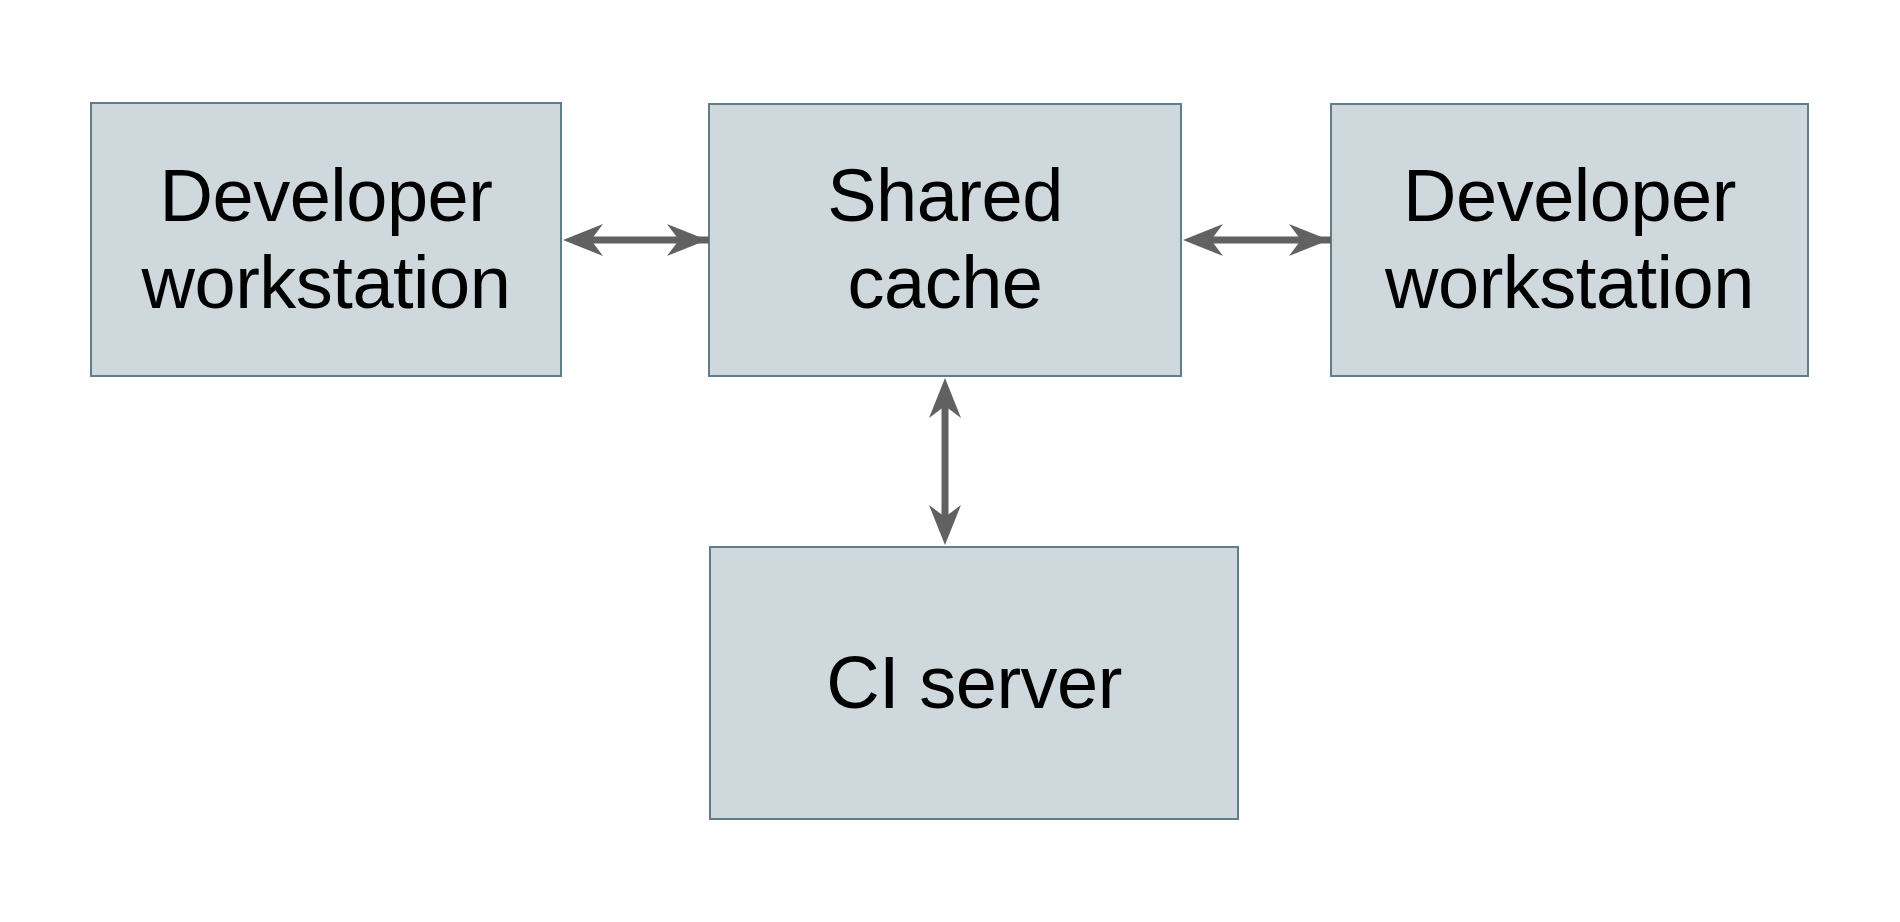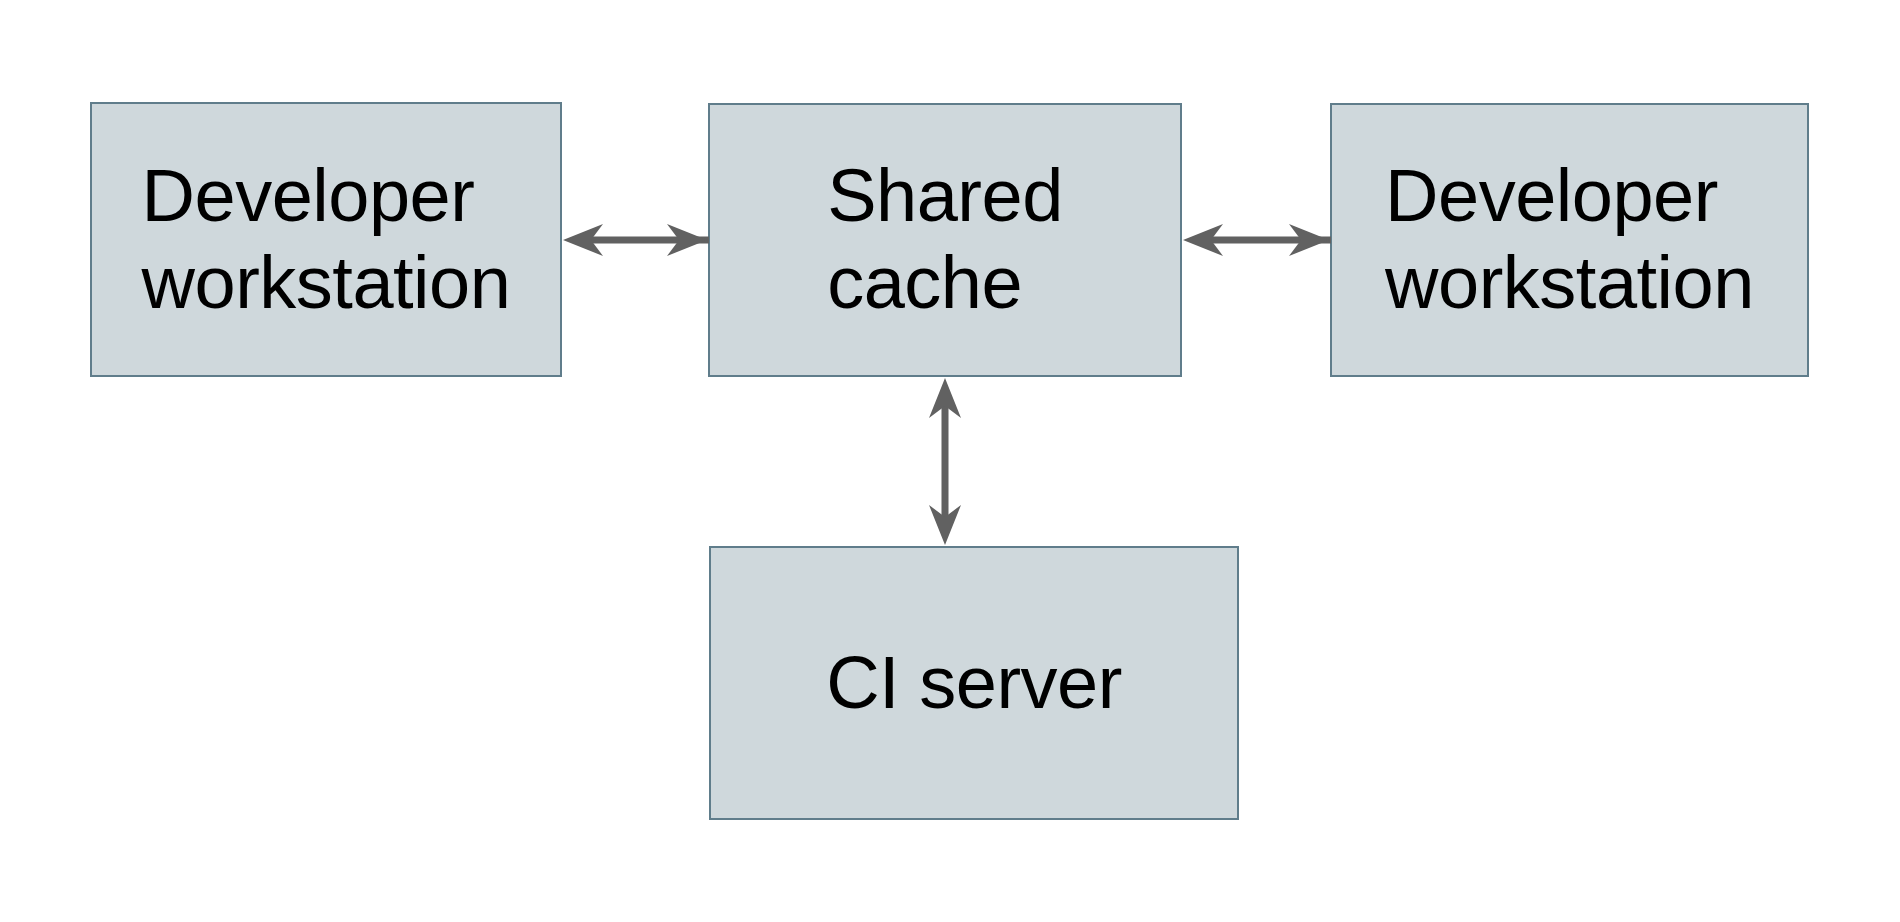--- a/index.html
+++ b/index.html
@@ -24,21 +24,21 @@
     background: var(--node-fill);
     border: 2px solid var(--node-border);
     display: flex;
     align-items: center;
     justify-content: center;
   }
   .node-label {
     color: var(--text);
     font-size: 74px;
     line-height: 1.17;
-    text-align: left;
+    text-align: center;
     white-space: pre-line;
     letter-spacing: -0.5px;
   }
   .node-left   { left: 90px;   top: 102px; width: 472px; height: 275px; }
   .node-cache  { left: 708px;  top: 103px; width: 474px; height: 274px; }
   .node-right  { left: 1330px; top: 103px; width: 479px; height: 274px; }
   .node-ci     { left: 709px;  top: 546px; width: 530px; height: 274px; }
   .edges-layer {
     position: absolute;
     left: 0; top: 0;

